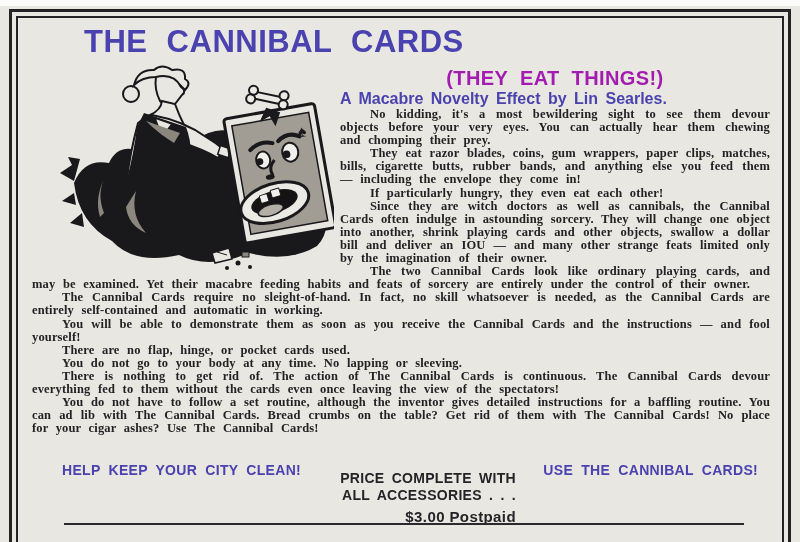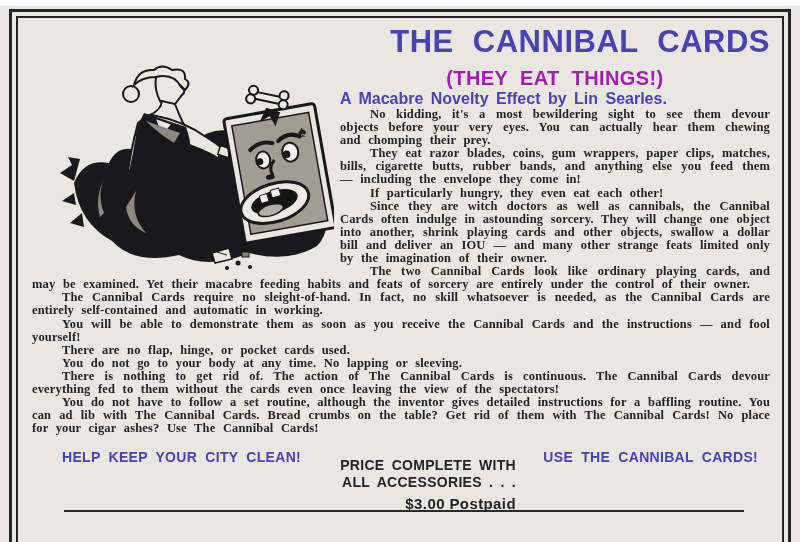--- a/index.html
+++ b/index.html
@@ -15,21 +15,21 @@
   }
   .frame-inner{
     position:absolute;left:4px;right:4px;top:4px;bottom:0;
     border:2px solid #232326;border-bottom:none;
   }
   .content{
     position:absolute;left:14px;right:12px;top:5px;bottom:0;
     color:#1f1f20;
   }
   .title{
-    margin:2px 0 0 0;text-align:right;padding-left:52px;
+    margin:2px 0 0 0;text-align:left;padding-left:52px;
     font-family:"Liberation Sans", sans-serif;font-weight:bold;
     font-size:31px;line-height:34px;letter-spacing:.5px;word-spacing:10px;
     color:#4a42af;
   }
   .illo{
     float:left;width:300px;height:210px;margin:4px 6px 0 2px;
   }
   .subtitle{
     margin:8px 0 0 0;text-align:center;
     font-family:"Liberation Sans", sans-serif;font-weight:bold;
@@ -41,21 +41,21 @@
     font-family:"Liberation Sans", sans-serif;font-weight:bold;
     font-size:16px;line-height:17px;word-spacing:3px;
     color:#4a42af;
   }
   .body-copy p{
     margin:0;text-align:justify;text-indent:30px;
     font-size:12.5px;line-height:13.1px;font-weight:bold;
     letter-spacing:.15px;word-spacing:.34em;
     color:#232324;
   }
-  .footer{position:relative;height:62px;margin-top:12px;}
+  .footer{position:relative;height:62px;margin-top:25px;}
   .slogan{
     position:absolute;top:2px;
     font-family:"Liberation Sans", sans-serif;font-weight:bold;
     font-size:14px;letter-spacing:.3px;word-spacing:4px;color:#4a42af;
   }
   .slogan.left{left:30px;}
   .slogan.right{right:12px;}
   .price-block{
     width:230px;margin:0 auto;padding-top:10px;text-align:right;
     font-family:"Liberation Sans", sans-serif;font-weight:bold;color:#242427;

